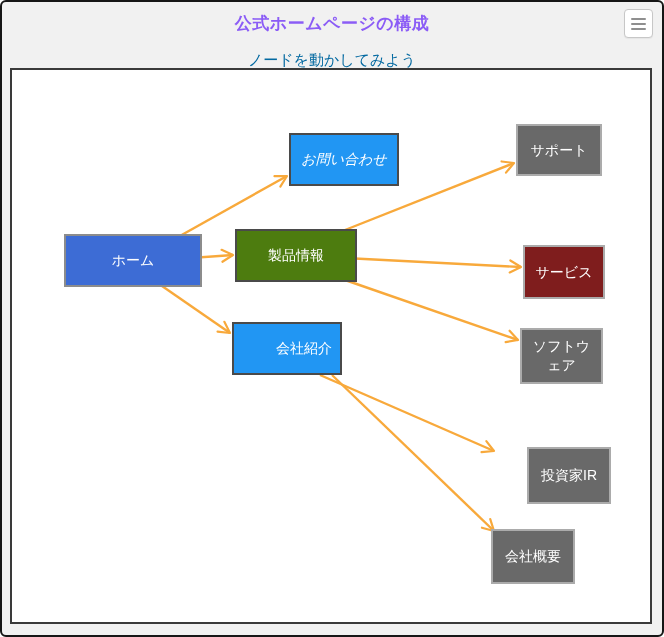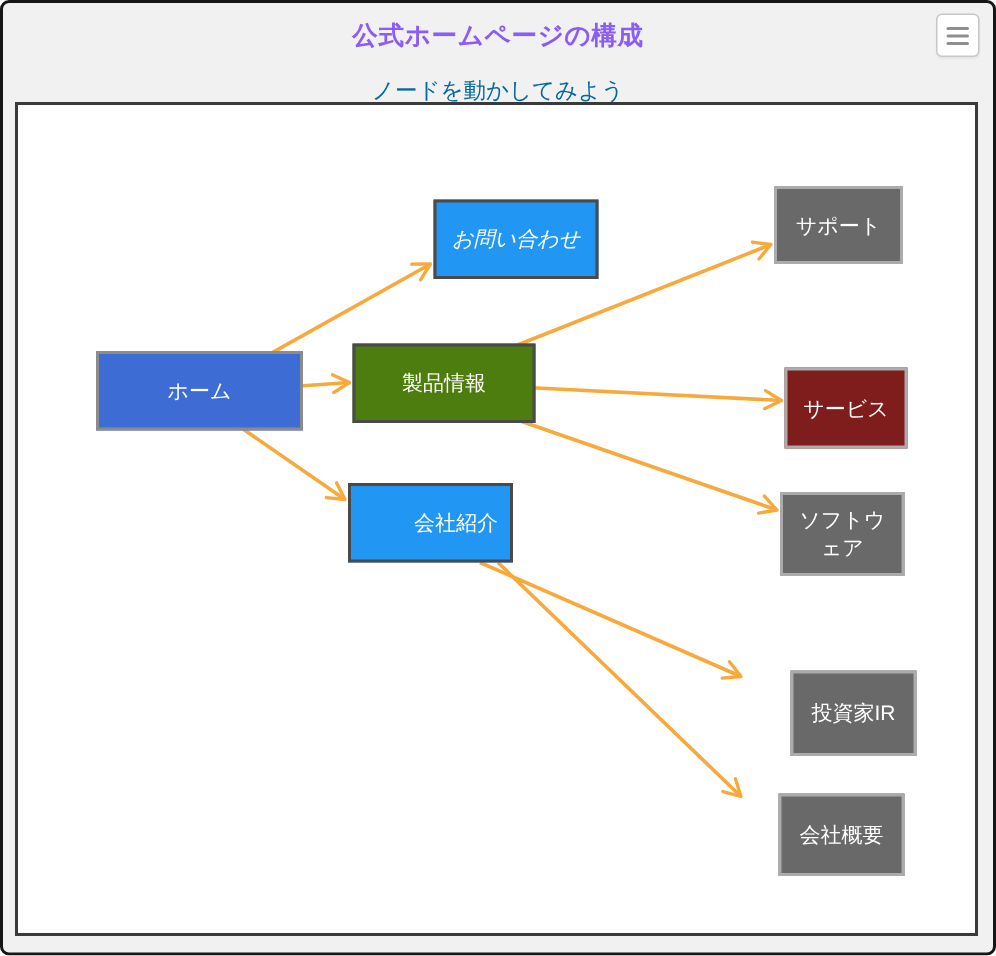--- a/index.html
+++ b/index.html
@@ -100,17 +100,17 @@
     </svg>
     <div id="nodes-layer">
         <div class="node" style="left: 12px; top: 164px; width: 138px; height: 53px; background: rgb(61, 108, 213); border: 2px solid rgb(140, 140, 140); margin-left: 40px;">ホーム</div>
         <div class="node" style="left: 277px; top: 63px; width: 110px; height: 53px; background: rgb(33, 150, 243); border: 2px solid rgb(74, 74, 74); font-style: italic;">お問い合わせ</div>
         <div class="node" style="left: 223px; top: 159px; width: 122px; height: 53px; background: #4d7c0f; border: 2px solid rgb(74, 74, 74);">製品情報</div>
         <div class="node" style="left: 220px; top: 252px; width: 110px; height: 53px; background: rgb(33, 150, 243); border: 2px solid rgb(74, 74, 74); padding-left: 38px;">会社紹介</div>
         <div class="node" style="left: 504px; top: 54px; width: 86px; height: 52px; background: rgb(105, 105, 105); border: 2px solid rgb(171, 171, 171);">サポート</div>
         <div class="node" style="left: 511px; top: 175px; width: 82px; height: 54px; background: #7f1d1d; border: 2px solid rgb(171, 171, 171);">サービス</div>
         <div class="node" style="left: 508px; top: 258px; width: 83px; height: 56px; background: rgb(105, 105, 105); border: 2px solid rgb(171, 171, 171);">ソフトウェア</div>
         <div class="node" style="left: 479px; top: 377px; width: 84px; height: 57px; background: rgb(105, 105, 105); border: 2px solid rgb(171, 171, 171); margin-left: 36px;">投資家IR</div>
-        <div class="node" style="left: 479px; top: 459px; width: 84px; height: 55px; background: rgb(105, 105, 105); border: 2px solid rgb(171, 171, 171); margin-left: 28px;">会社概要</div>
+        <div class="node" style="left: 479px; top: 459px; width: 84px; height: 55px; background: rgb(105, 105, 105); border: 2px solid rgb(171, 171, 171);">会社概要</div>
       </div>
   </div>
 
 </div>
 
 </body></html>

